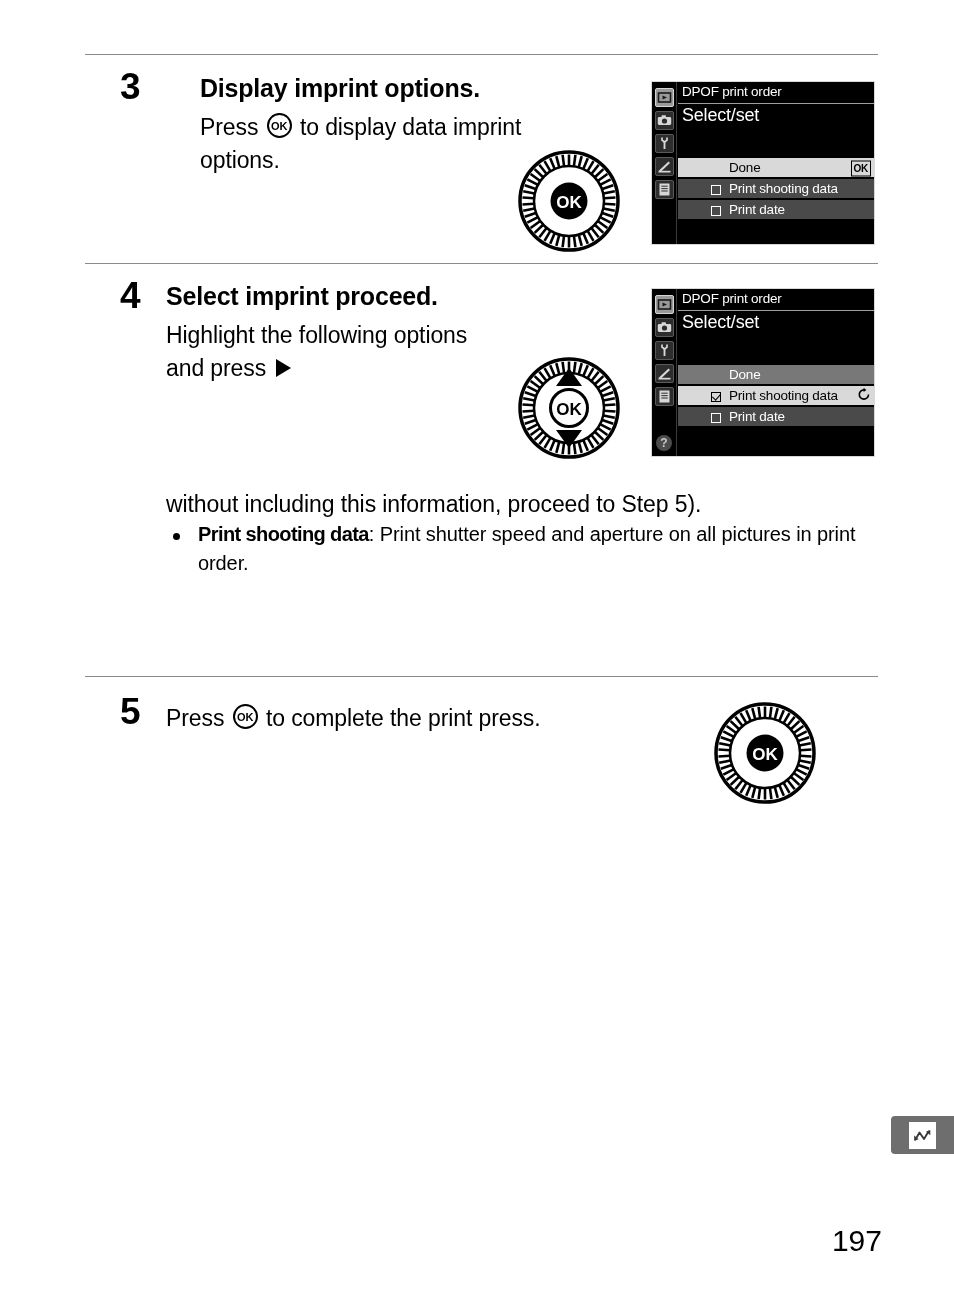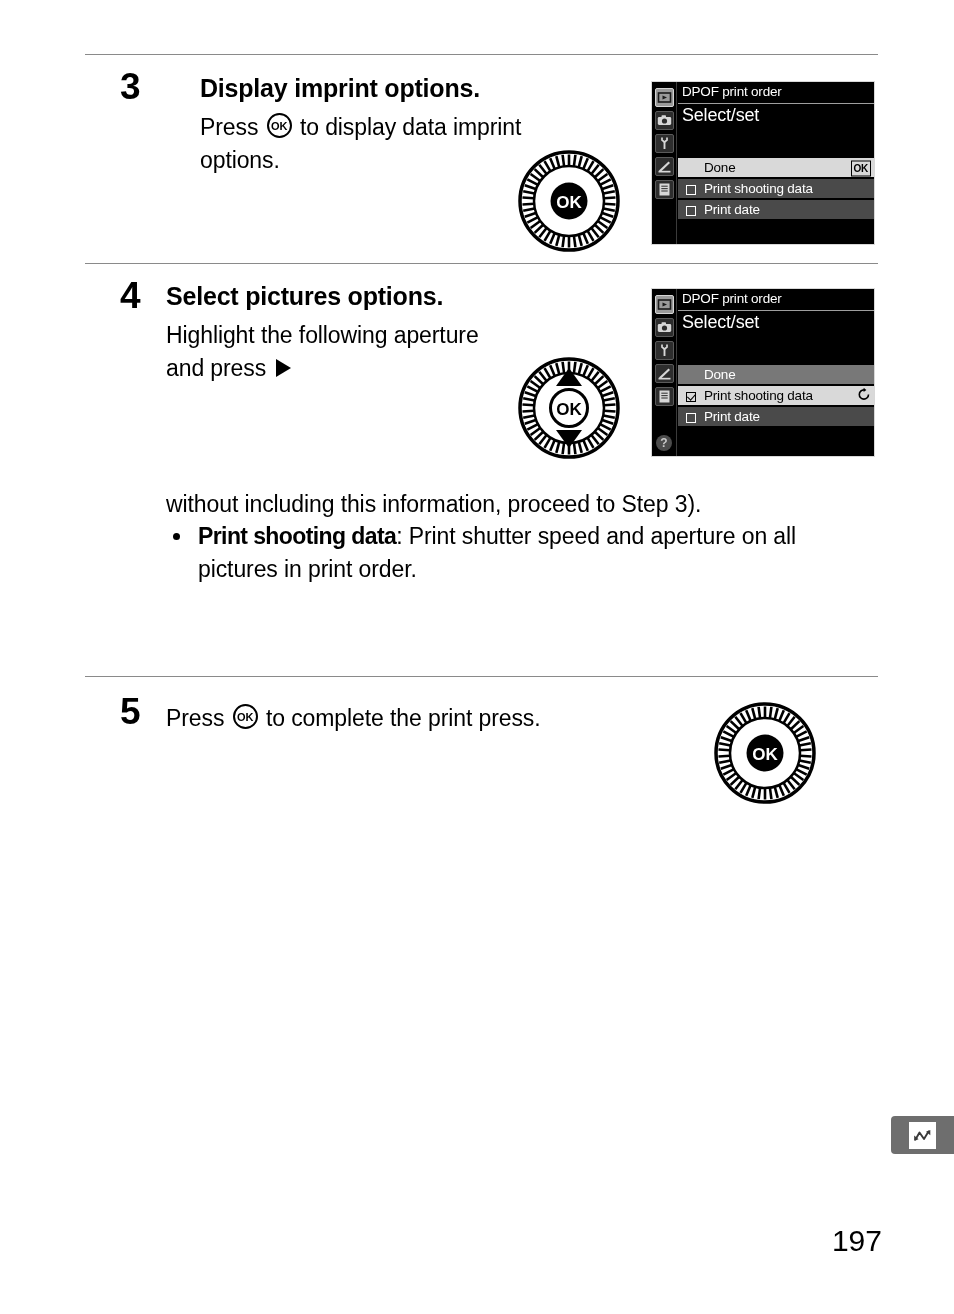--- a/index.html
+++ b/index.html
@@ -93,21 +93,21 @@
 
   
   .bullets {
     position: absolute;
     left: 166px;
     width: 700px;
   }
   .bullet {
     position: relative;
     padding-left: 32px;
-    font-size: 23px;
+    font-size: 20px;
     line-height: 1.44;
     letter-spacing: -0.1px;
     margin-bottom: 2px;
   }
   .bullet .dot {
     position: absolute;
     left: 7px;
     top: 13px;
     width: 7px;
     height: 7px;
@@ -184,20 +184,21 @@
     right: 0;
   }
   .lcd-row {
     position: relative;
     height: 19px;
     display: flex;
     align-items: center;
     font-size: 13.5px;
     letter-spacing: -0.2px;
     box-sizing: border-box;
+    padding-left: 25px;
   }
   .lcd-row.sel   { background: #d9d9d9; color: #000; }
   .lcd-row.semi  { background: #787878; color: #fff; }
   .lcd-row.norm  { background: #4a4a4a; color: #fff; }
 
   .row-box {
     width: 26px;
     flex: 0 0 26px;
     text-align: center;
     font-size: 13px;
@@ -408,27 +409,27 @@
       <div class="lcd-row norm" style="margin-top:2px;">
         <span class="row-box"><span class="cbox"></span></span>
         <span class="row-label">Print date</span>
       </div>
     </div>
   </div>
 
   <div class="step" style="left:0;top:0;">
     <div class="step-num" style="left:120px;top:277px;">4</div>
     <div class="step-body" style="left:166px;top:280px;width:330px;">
-      <div class="step-title">Select pictures options.</div>
+      <div class="step-title">Select imprint proceed.</div>
       <div class="step-text" style="margin-top:6px;">
-        <span>Highlight the following aperture and press </span><span class="tri-right"></span>
+        <span>Highlight the following options and press </span><span class="tri-right"></span>
       </div>
     </div>
     <div class="step-text" style="position:absolute;left:166px;top:488px;width:700px;">
-      <span>without including this information, proceed to Step 3).</span>
+      <span>without including this information, proceed to Step 5).</span>
     </div>
     <div class="bullets" style="top:520px;">
       <div class="bullet">
         <span class="dot"></span><b>Print shooting data</b><span>: Print shutter speed and aperture on all pictures in print order.</span>
       </div>
     </div>
   </div>
 
   <div class="dial" style="left:518px;top:357px;">
     <svg width="102" height="102" viewBox="0 0 102 102">

